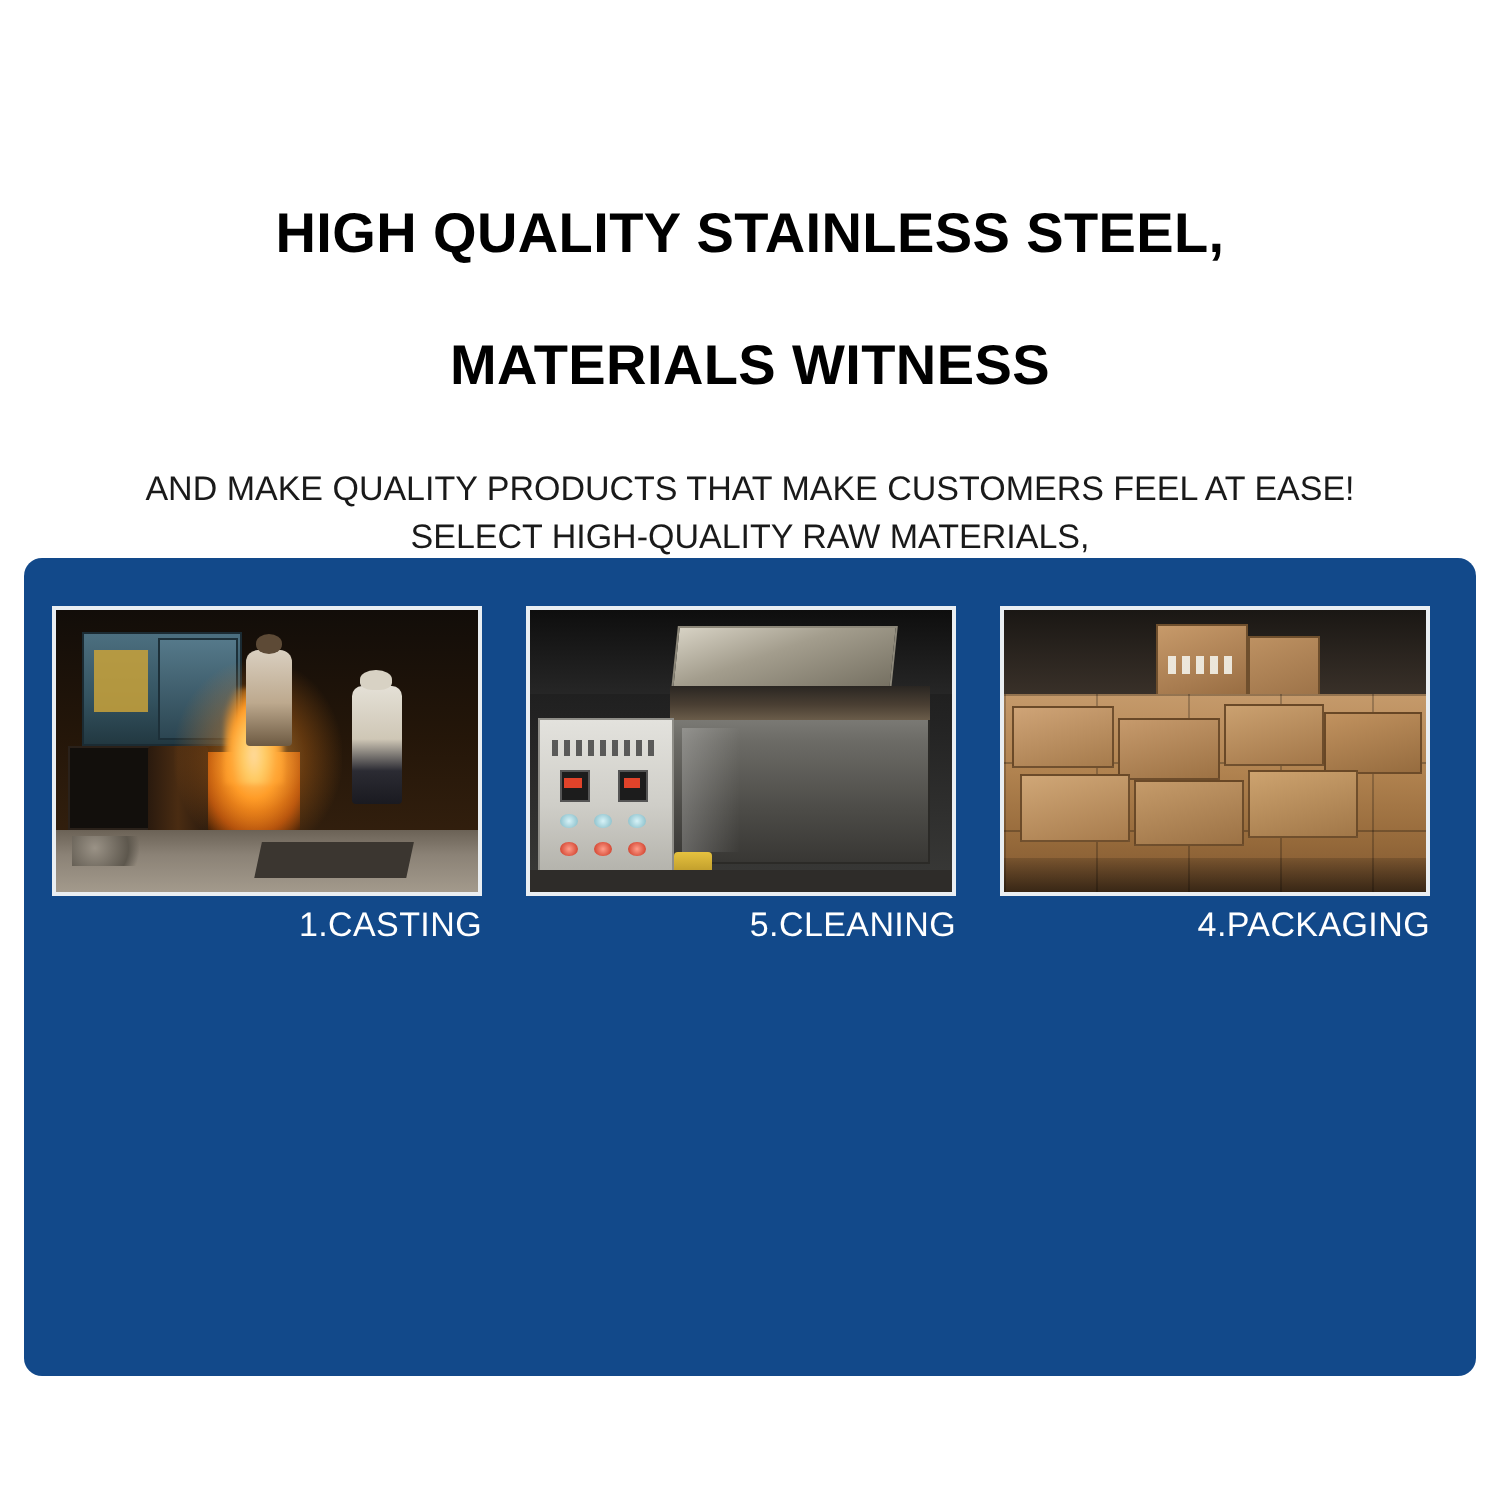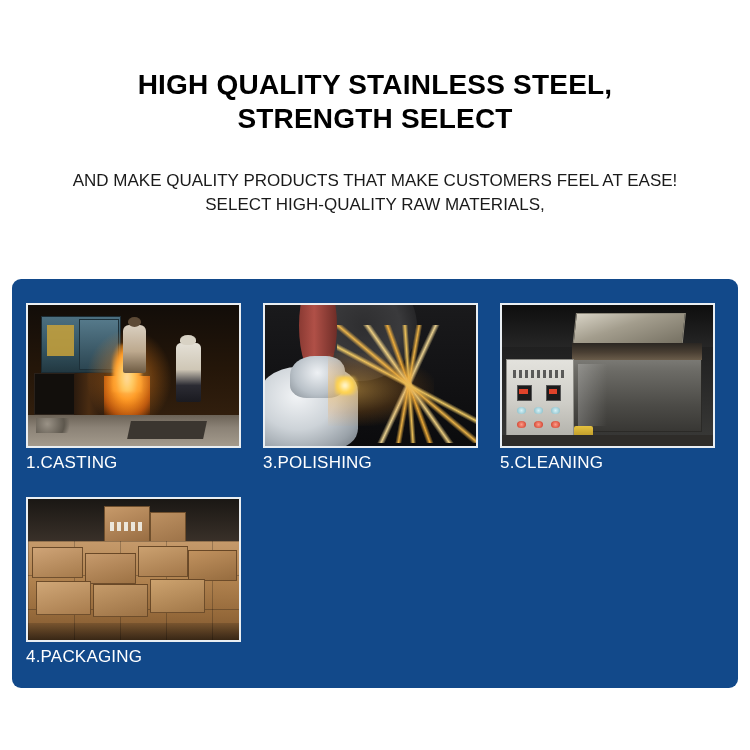--- a/index.html
+++ b/index.html
@@ -15,21 +15,21 @@
   .header { position: absolute; left: 0; top: 0; width: 750px; }
   .headline {
     text-align: center;
     font-weight: bold;
     font-size: 28px;
     line-height: 34px;
     letter-spacing: 0.2px;
     color: #000000;
     padding-top: 68px;
   }
-  .headline .hl-line { display: block; white-space: pre; }
+  .headline .hl-line { display: block; white-space: pre; margin-top: 32px; }
   .subhead {
     text-align: center;
     font-size: 17px;
     line-height: 24px;
     color: #1a1a1a;
     padding-top: 33px;
   }
   .subhead .sb-line { display: block; white-space: pre; }
 
   
@@ -56,21 +56,21 @@
     width: 215px; height: 145px;
     background: #2b2b2b;
     border: 2px solid #e9eef2;
     overflow: hidden;
   }
   .thumb .scene { position: absolute; inset: 0; }
   .caption {
     position: absolute;
     left: 0; top: 147px;
     width: 215px;
-    text-align: left;
+    text-align: right;
     color: #ffffff;
     font-size: 17px;
     line-height: 25px;
     font-weight: normal;
     letter-spacing: 0.2px;
     white-space: nowrap;
   }
 
   
   .s1 { background: linear-gradient(180deg,#120d09 0%,#241609 45%,#3a2410 100%); }
@@ -417,21 +417,21 @@
   }
 </style>
 </head>
 <body>
 
 <div class="page">
 
   <div class="header">
     <div class="headline">
       <span class="hl-line">HIGH QUALITY STAINLESS STEEL,</span>
-      <span class="hl-line">STRENGTH SELECT</span>
+      <span class="hl-line">MATERIALS WITNESS</span>
     </div>
     <div class="subhead">
       <span class="sb-line">AND MAKE QUALITY PRODUCTS THAT MAKE CUSTOMERS FEEL AT EASE!</span>
       <span class="sb-line">SELECT HIGH-QUALITY RAW MATERIALS,</span>
     </div>
   </div>
 
   <div class="panel">
     <div class="grid">
 
@@ -450,34 +450,20 @@
             <div class="worker-b"></div>
             <div class="floor"></div>
             <div class="tray"></div>
             <div class="scrap"></div>
           </div>
         </div>
         <div class="caption">1.CASTING</div>
       </div>
 
 
-      <div class="cell">
-        <div class="thumb">
-          <div class="scene s3">
-            <div class="wheel"></div>
-            <div class="wheel-rim"></div>
-            <div class="glove"></div>
-            <div class="glove2"></div>
-            <div class="spark-fan"></div>
-            <div class="spark-glow"></div>
-            <div class="contact"></div>
-          </div>
-        </div>
-        <div class="caption">3.POLISHING</div>
-      </div>
 
       <div class="cell">
         <div class="thumb">
           <div class="scene s4">
             <div class="wall"></div>
             <div class="lid"></div>
             <div class="tank"></div>
             <div class="tank-top"></div>
             <div class="tank-sheen"></div>
             <div class="cabinet"></div>

